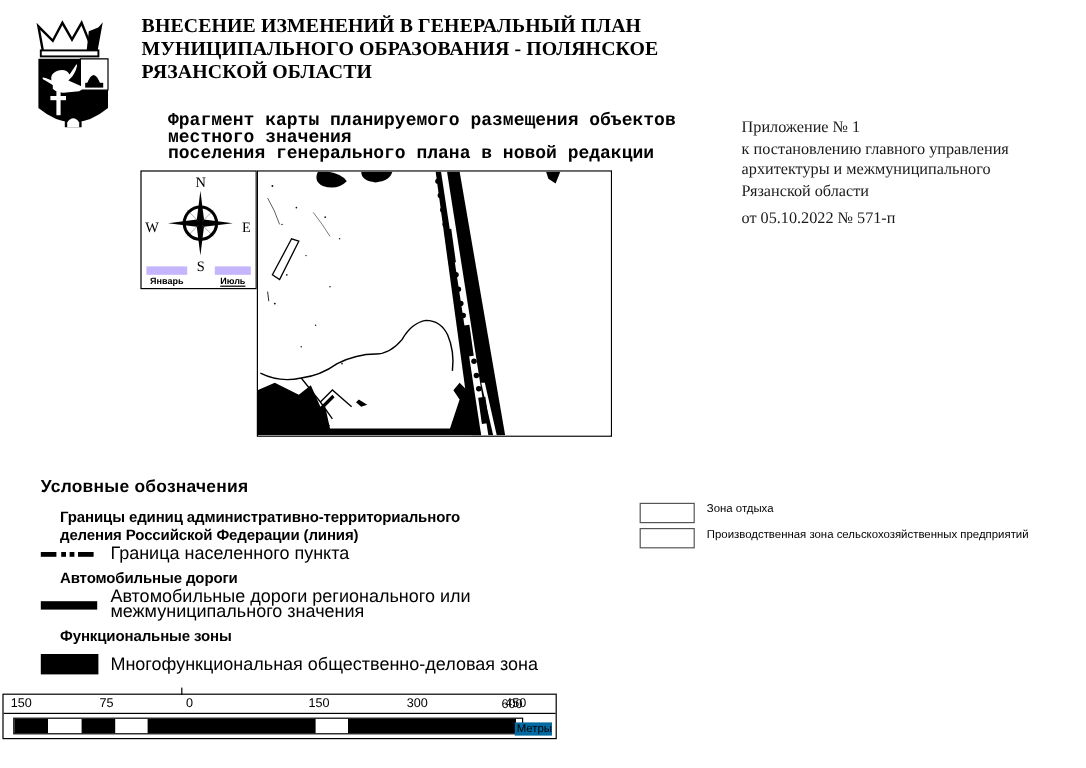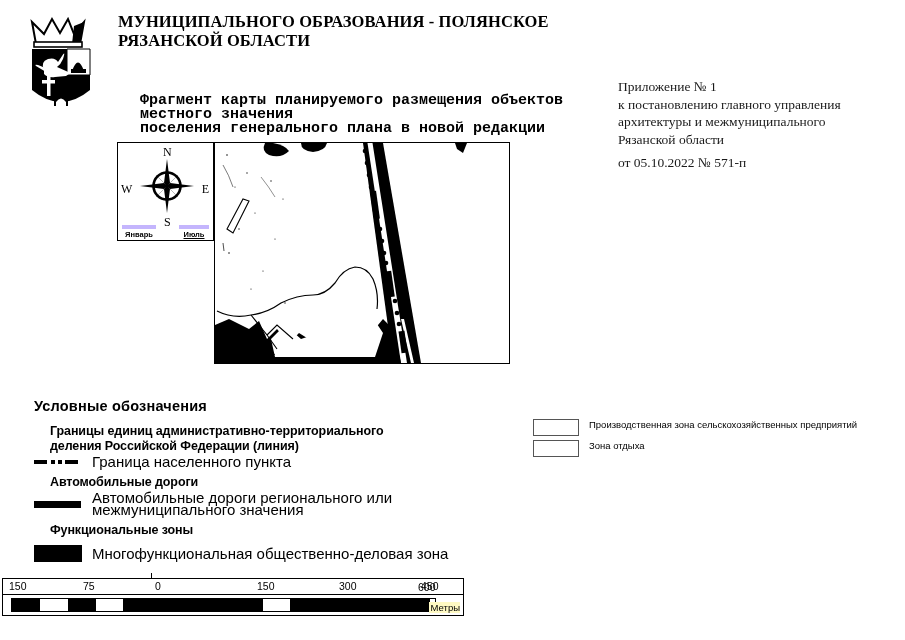--- a/index.html
+++ b/index.html
@@ -50,21 +50,21 @@
     font-family: Liberation Mono, monospace;
     font-weight: bold;
     font-size: 15px;
     line-height: 14px;
   }
 
   
   #appendix-block {
     position: absolute;
     left: 618px;
-    top: 78px;
+    top: 97px;
     width: 280px;
   }
   #appendix-block .appendix-line {
     font-family: "Liberation Serif", serif;
     font-size: 13.5px;
     line-height: 17.5px;
     color: #1a1a1a;
   }
   #appendix-block .appendix-line.spaced {
     margin-top: 6px;
@@ -90,21 +90,21 @@
   #compass-inset .cardinal.n { left: 45px; top: 2px; }
   #compass-inset .cardinal.s { left: 46px; bottom: 10px; }
   #compass-inset .cardinal.w { left: 3px;  top: 39px; }
   #compass-inset .cardinal.e { right: 4px; top: 39px; }
   #compass-inset .season {
     position: absolute;
     bottom: 1px;
     font-family: "Liberation Sans", sans-serif;
     font-size: 7.5px;
     font-weight: bold;
-    border-top: 4px solid #c4b5fd;
+    border-top: 7px solid #c4b5fd;
     padding-top: 1px;
   }
   #compass-inset .season.jan { left: 4px;  width: 34px; text-align: center; }
   #compass-inset .season.jul { right: 4px; width: 30px; text-align: center; text-decoration: underline; }
   #compass-rose-svg {
     position: absolute;
     left: 22px;
     top: 16px;
   }
 
@@ -260,21 +260,21 @@
     top: 0;
     bottom: 0;
     background: #000;
   }
   #scalebar-units {
     position: absolute;
     right: 3px;
     bottom: 2px;
     font-size: 9.5px;
     font-family: "Liberation Sans", sans-serif;
-    background: #fef9c3;
+    background: #0369a1;
     padding-left: 2px;
   }
   #scalebar-tickmark {
     position: absolute;
     left: 148px;
     top: -6px;
     width: 1px;
     height: 6px;
     background: #000;
   }
@@ -303,20 +303,21 @@
 
     <rect x="25" y="62" width="3.5" height="20" fill="#ffffff"></rect>
     <rect x="20" y="66" width="13" height="3.5" fill="#ffffff"></rect>
 
     <path d="M32 86 Q39 76 46 86 L46 92 L32 92 Z" fill="#000"></path>
     <path d="M34 88 Q39 81 44 88 L44 92 L34 92 Z" fill="#ffffff"></path>
   </svg>
 </div>
 
 <div id="title-block">
+  <div class="title-line">ВНЕСЕНИЕ ИЗМЕНЕНИЙ В ГЕНЕРАЛЬНЫЙ ПЛАН</div>
   <div class="title-line">МУНИЦИПАЛЬНОГО ОБРАЗОВАНИЯ - ПОЛЯНСКОЕ</div>
   <div class="title-line">РЯЗАНСКОЙ ОБЛАСТИ</div>
 </div>
 
 <div id="subtitle-block">
   <div class="subtitle-line">Фрагмент карты планируемого размещения объектов местного значения</div>
   <div class="subtitle-line">поселения генерального плана в новой редакции</div>
 </div>
 
 <div id="appendix-block">
@@ -457,25 +458,25 @@
       <div class="sym-zone-fill"></div>
     </div>
     <div class="legend-text">Многофункциональная общественно-деловая зона</div>
   </div>
 
 </div>
 
 <div id="legend-right">
   <div class="legend-right-row">
     <div class="swatch-box"></div>
-    <div class="legend-text">Производственная зона сельскохозяйственных предприятий</div>
+    <div class="legend-text">Зона отдыха</div>
   </div>
   <div class="legend-right-row">
     <div class="swatch-box"></div>
-    <div class="legend-text">Зона отдыха</div>
+    <div class="legend-text">Производственная зона сельскохозяйственных предприятий</div>
   </div>
 </div>
 
 <div id="scalebar">
   <div id="scalebar-labels">
     <span style="left:6px;">150</span>
     <span style="left:80px;">75</span>
     <span style="left:152px;">0</span>
     <span style="left:254px;">150</span>
     <span style="left:336px;">300</span>

